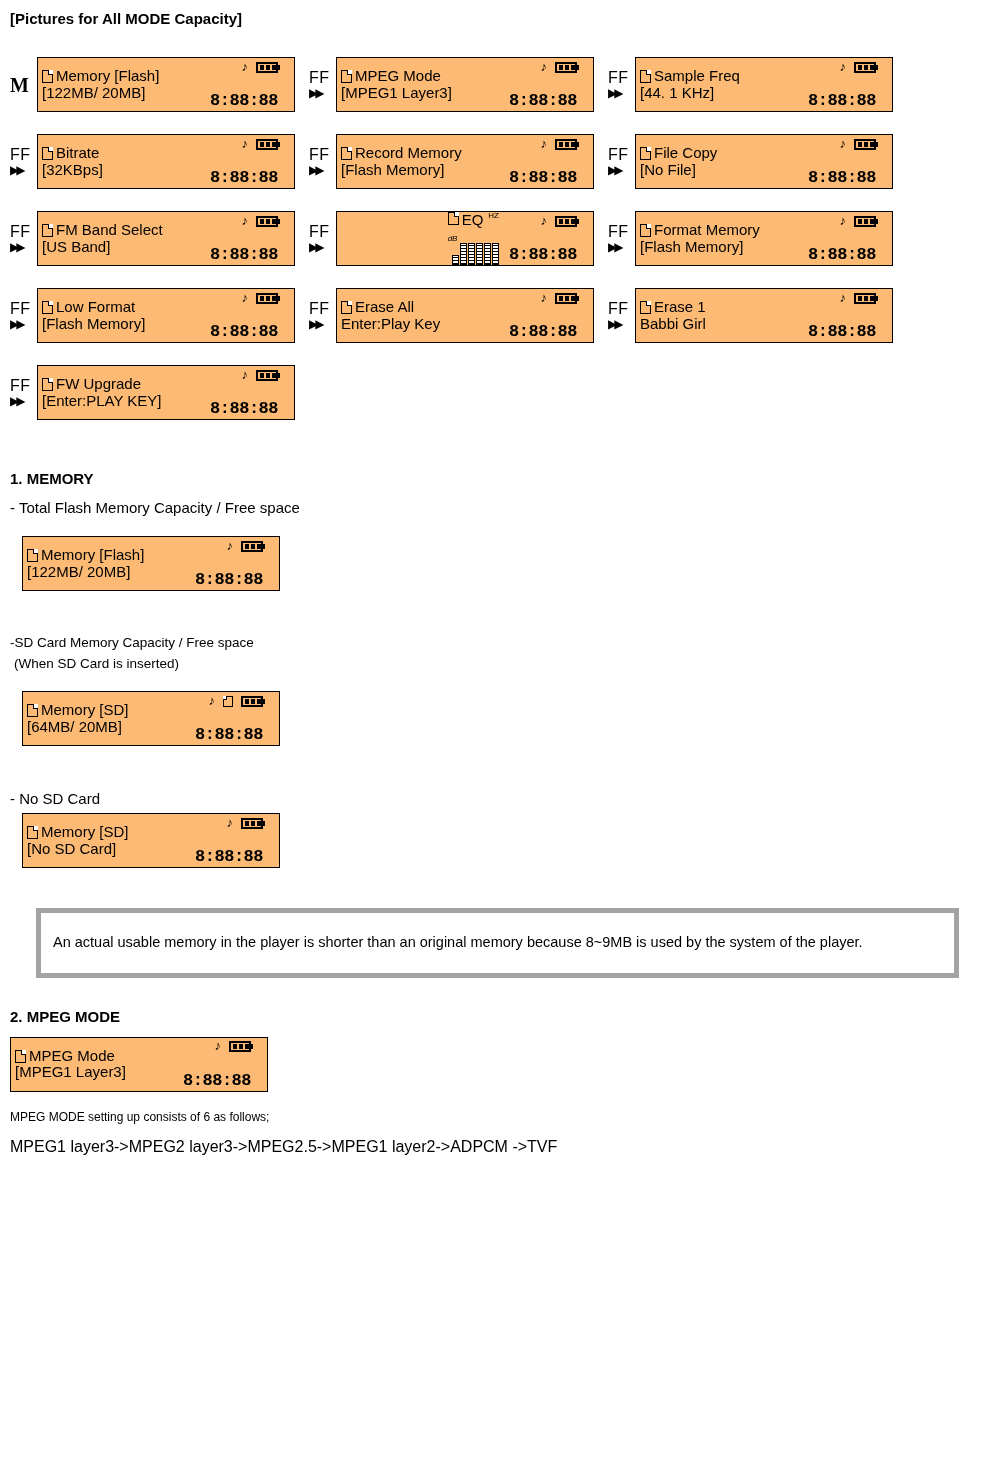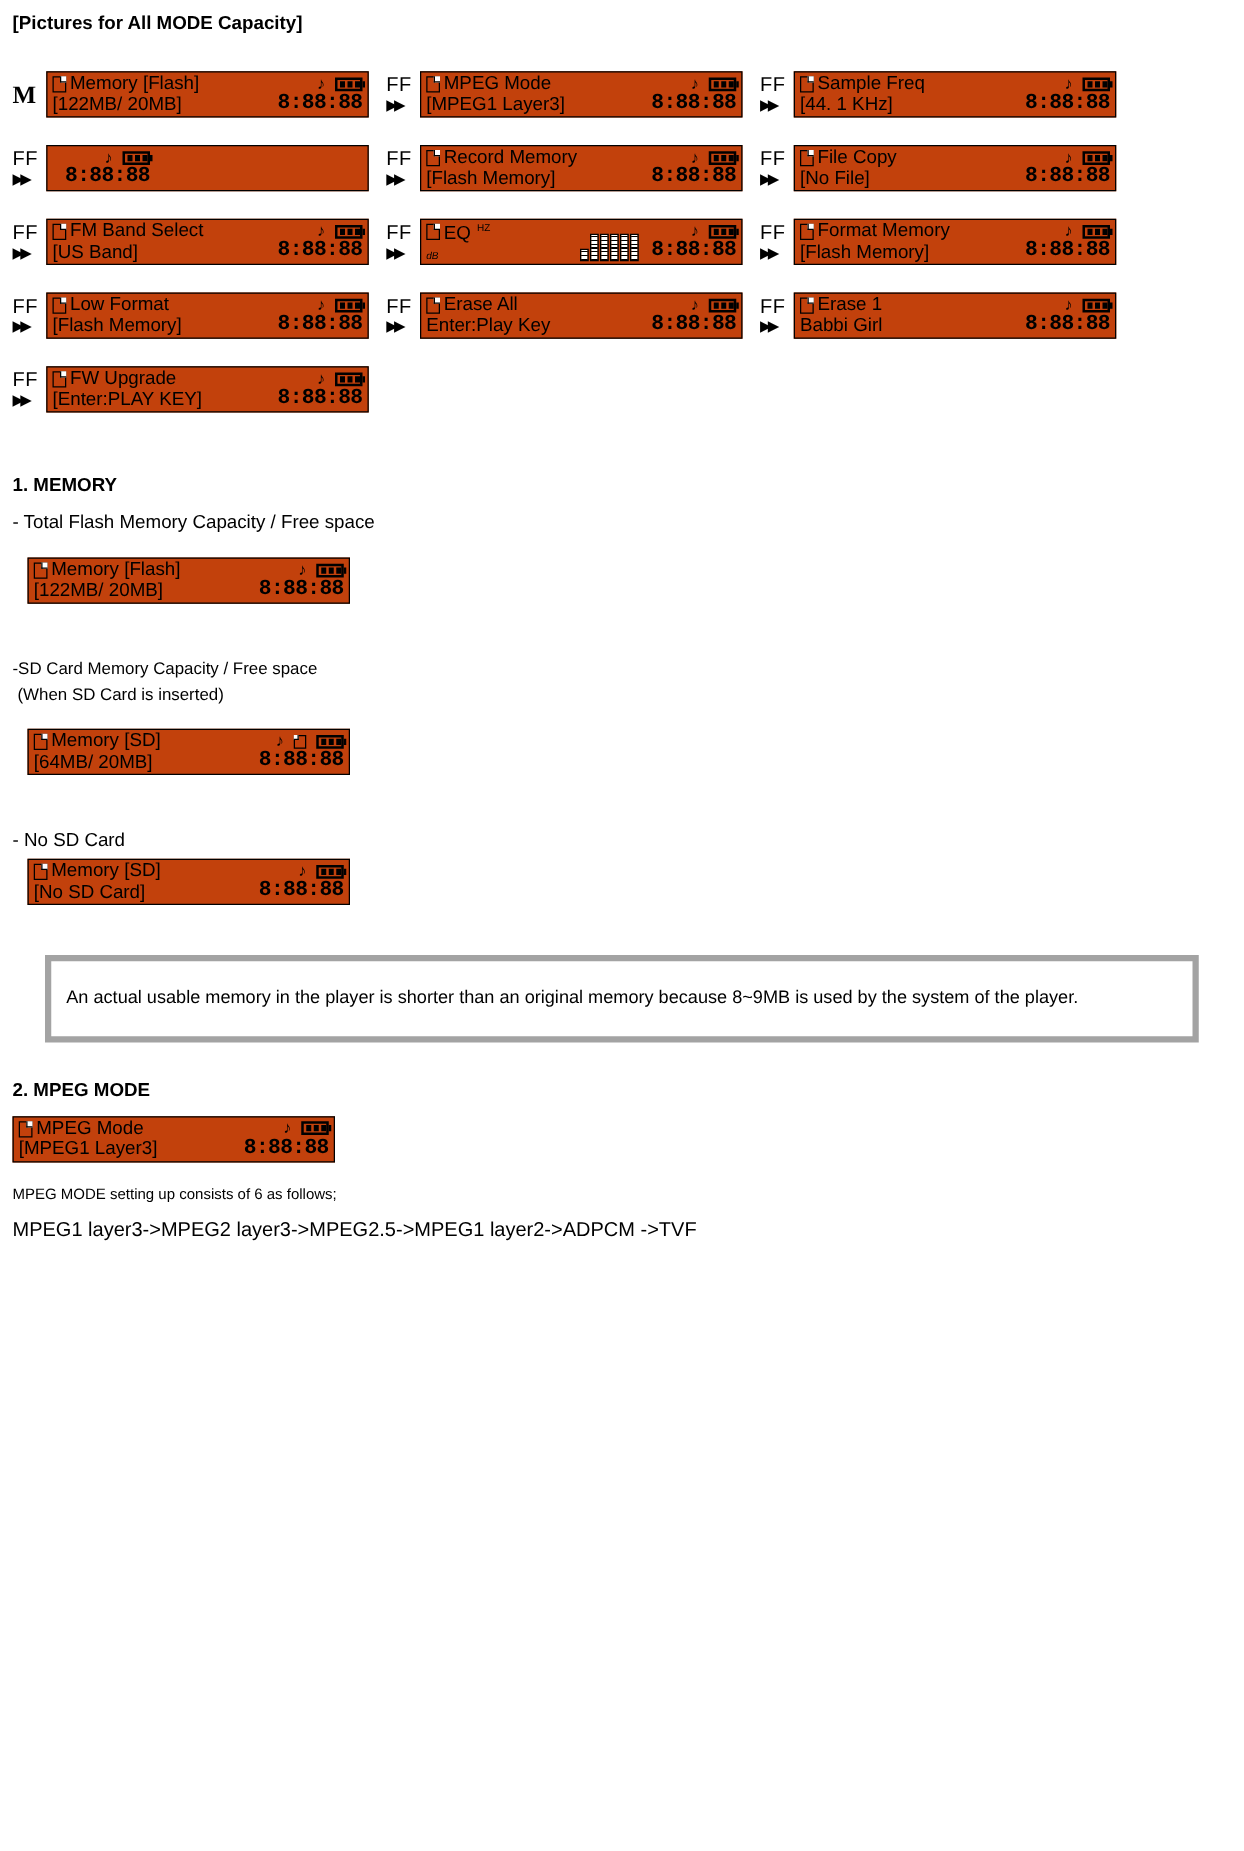--- a/index.html
+++ b/index.html
@@ -46,26 +46,26 @@
     font-weight: normal;
   }
   .prefix .arrows {
     font-size: 12px;
     letter-spacing: -3px;
     margin-top: 1px;
   }
   .lcd {
     border: 1px solid #000;
     width: 258px;
-    height: 37px;
-    display: flex;
-    padding: 2px 4px 2px 4px;
+    height: 55px;
+    display: flex;
+    padding: 2px 16px 2px 4px;
     align-items: stretch;
     position: relative;
-    background: #c2410c;
+    background: #fdba74;
   }
   .lcd.sm { width: 258px; }
   .lcd-left {
     flex: 1;
     display: flex;
     flex-direction: column;
     justify-content: center;
     font-family: Arial, sans-serif;
     font-size: 15px;
     line-height: 1.1;
@@ -265,20 +265,27 @@
       </div>
     </div>
   </div>
 
   <div class="cell">
     <div class="prefix">
       <span class="ff">FF</span>
       <span class="arrows">▶▶</span>
     </div>
     <div class="lcd">
+      <div class="lcd-left">
+        <div class="row1">
+            <span class="doc-icon"></span>
+            <span>Bitrate</span>
+          </div>
+        <div class="row2">[32KBps]</div>
+      </div>
       <div class="lcd-right">
         <div class="top">
             <span class="note">♪</span>
             <span class="batt"></span>
           </div>
         <div class="digits">8:88:88</div>
       </div>
     </div>
   </div>
 
@@ -350,21 +357,21 @@
       </div>
     </div>
   </div>
 
   <div class="cell">
     <div class="prefix">
       <span class="ff">FF</span>
       <span class="arrows">▶▶</span>
     </div>
     <div class="lcd">
-      <div class="lcd-left" style="flex-direction:row;align-items:flex-end;justify-content:space-between;">
+      <div class="lcd-left" style="flex-direction:column;align-items:flex-end;">
         <div style="display:flex;flex-direction:column;justify-content:flex-end;height:100%;">
           <div class="row1" style="align-items:flex-start;">
               <span class="doc-icon"></span>
               <span>EQ</span>
               <span class="eq-label-small" style="margin-left:2px;">HZ</span>
             </div>
           <div class="eq-label-small" style="margin-top:6px;font-style:italic;">dB</div>
         </div>
         <div class="eq-bars">
           <span style="height:10px"></span>

